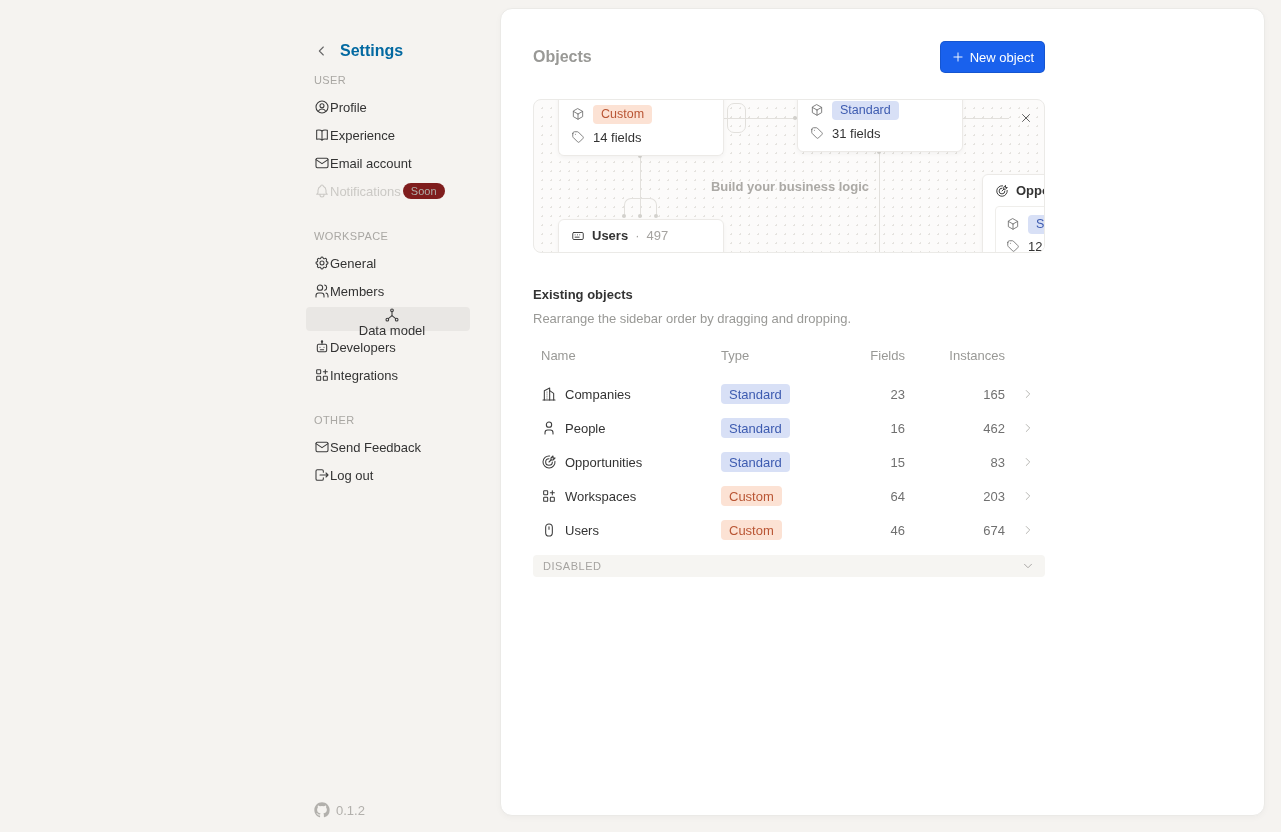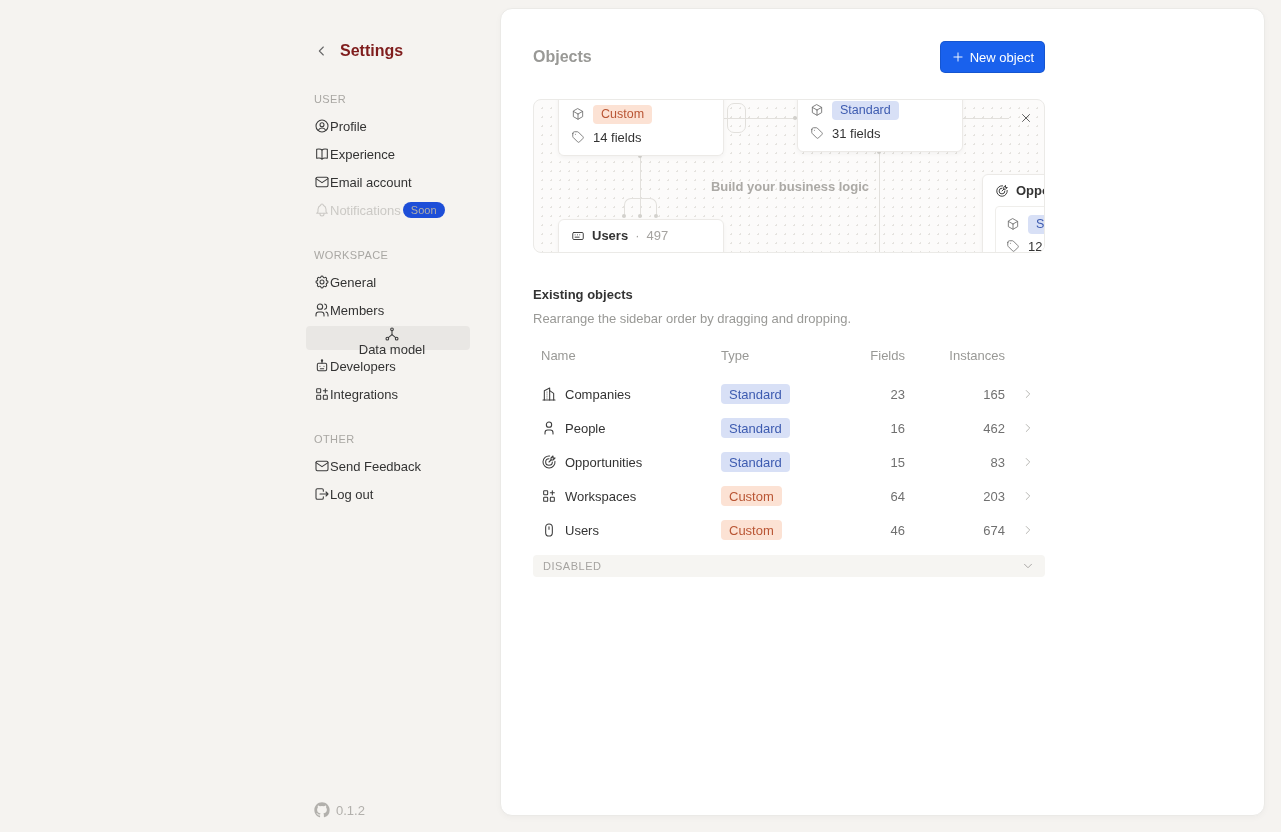--- a/index.html
+++ b/index.html
@@ -12,29 +12,29 @@
     overflow:hidden;
     font-size:13px;
   }
   .ic16 svg { width:16px; height:16px; display:block; }
   .ic14 svg { width:14px; height:14px; display:block; }
 
   
   .sidebar { position:absolute; left:306px; top:0; width:164px; height:100%; }
   .sb-header { margin-top:42px; display:flex; align-items:center; gap:10px; padding-left:8px; }
   .sb-back { color:#666; cursor:pointer; }
-  .sb-title { font-size:16px; font-weight:700; color:#7f1d1d; }
+  .sb-title { font-size:16px; font-weight:700; color:#0369a1; }
   .sb-section { margin-top:27px; }
-  .sb-section:first-of-type { margin-top:33px; }
+  .sb-section:first-of-type { margin-top:14px; }
   .sb-label { font-size:11px; font-weight:500; color:#A9A7A3; letter-spacing:.4px; padding-left:8px; margin-bottom:9px; }
   .sb-item { height:24px; margin-bottom:4px; display:flex; align-items:center; padding-left:8px; border-radius:4px; font-size:13px; color:#333; cursor:pointer; }
   .sb-item .ic16 { color:#3d3d3d; }
   .sb-item.active { background:#E9E7E4;flex-direction:column; }
   .sb-item.disabled, .sb-item.disabled .ic16 { color:#CBC9C5; }
-  .soon-badge { margin-left:2px; background:#1d4ed8; color:#B0AEA9; font-size:11px; padding:2px 8px; border-radius:10px; }
+  .soon-badge { margin-left:2px; background:#7f1d1d; color:#B0AEA9; font-size:11px; padding:2px 8px; border-radius:10px; }
   .sb-version { position:absolute; bottom:14px; left:8px; display:flex; gap:6px; align-items:center; color:#B2B0AC; font-size:13px; cursor:pointer; }
   .sb-version .ic16 { color:#B2B0AC; }
 
   
   .panel { position:absolute; left:500px; top:8px; width:765px; height:808px; background:#fff;
            border:1px solid #EBEAE7; border-radius:12px; box-shadow:0 2px 6px rgba(0,0,0,.03); }
   .content { margin:36px 0 0 32px; width:512px; }
   .page-header { display:flex; justify-content:space-between; align-items:center; height:24px; margin-bottom:30px; }
   .page-title { font-size:16px; font-weight:700; color:#999996; }
   .btn-primary { display:flex; align-items:center; gap:5px; background:var(--accent,#1961ED); color:#fff;

